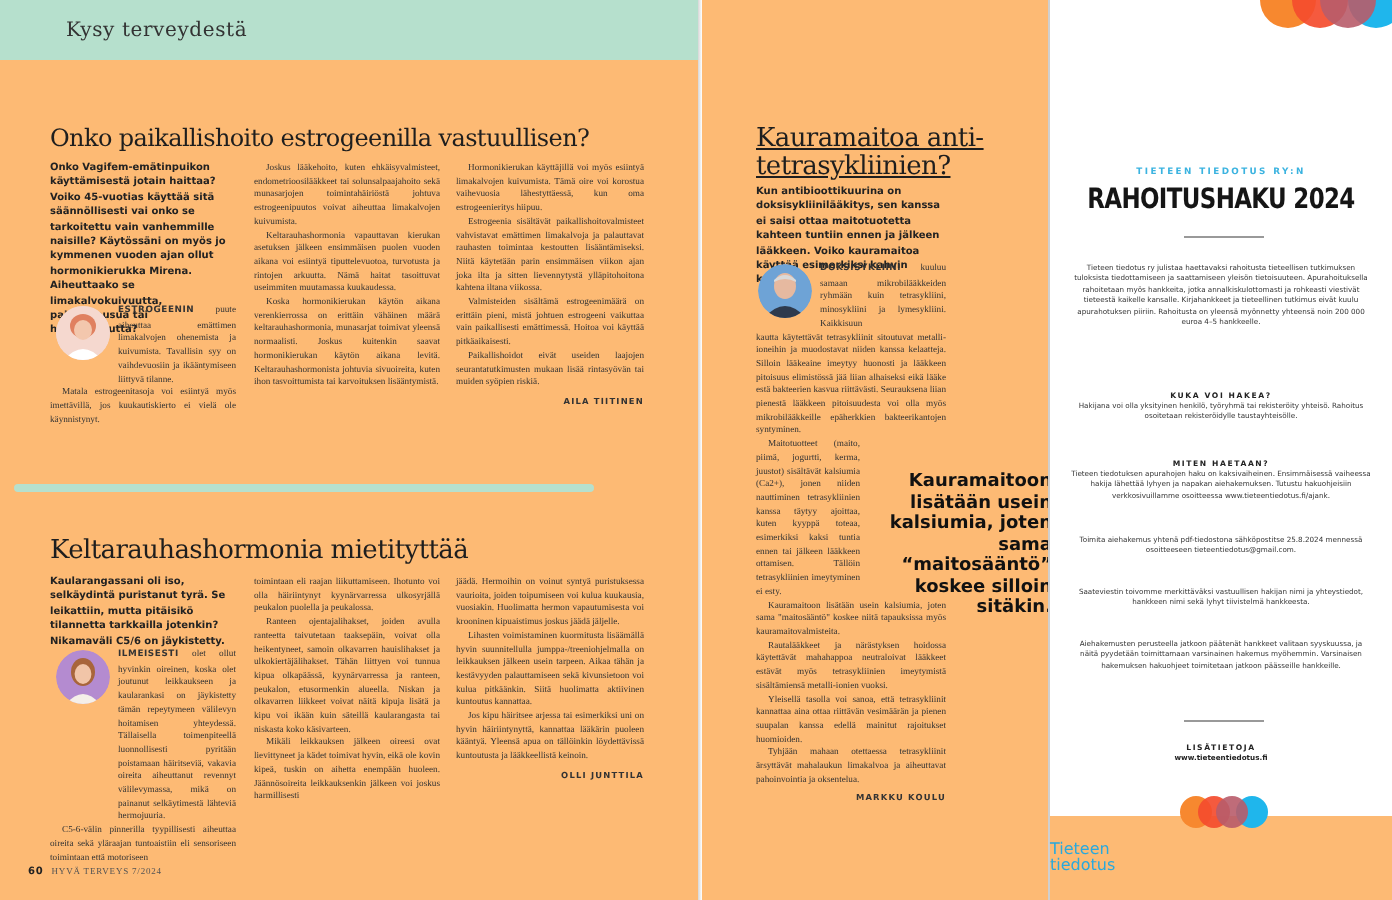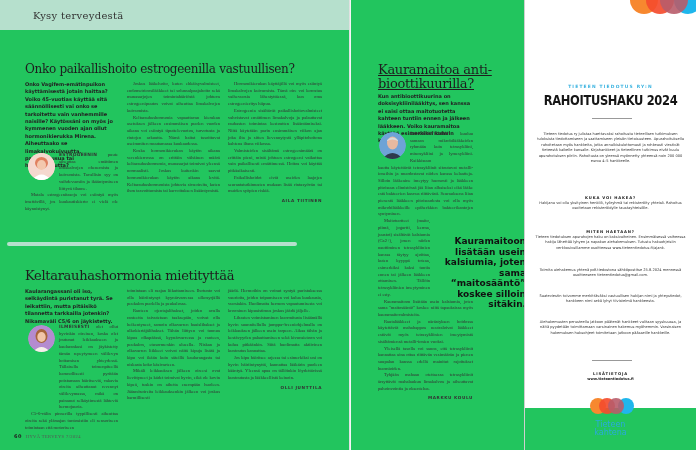--- a/index.html
+++ b/index.html
@@ -1,17 +1,17 @@
 <!DOCTYPE html>
 <html><head>
 <meta charset="utf-8">
 <style>
 *{box-sizing:border-box;margin:0;padding:0}
 body{width:696px;height:450px;overflow:hidden;background:#e9e9e9;font-family:"Liberation Serif",serif;color:#222}
-.spread{position:relative;width:696px;height:450px;background:#22c55e}
+.spread{position:relative;width:696px;height:450px;background:#fdba74}
 .band{position:absolute;left:0;top:0;width:350px;height:30px;background:#b6e0cd}
 .section-title{position:absolute;left:33px;top:10px;font-family:"DejaVu Serif",serif;font-size:10px;letter-spacing:0.3px;color:#333}
 .gutter{position:absolute;left:349px;top:0;width:2px;height:450px;background:linear-gradient(to right,#d6d6d6,#fff)}
 .divider-v{position:absolute;left:524px;top:0;width:1px;height:450px;background:#cfcfcf}
 .h1{position:absolute;font-family:"DejaVu Serif",serif;font-weight:normal;color:#1e1e1e;letter-spacing:-0.3px}
 .lede{position:absolute;font-family:"DejaVu Sans",sans-serif;font-weight:bold;font-size:5px;line-height:7.4px;color:#222}
 .body{position:absolute;font-size:4.6px;line-height:6.7px;color:#333;text-align:justify;hyphens:auto}
 .body p{text-indent:6px}
 .body p.noind{text-indent:0}
 .cap{font-family:"DejaVu Sans",sans-serif;font-weight:bold;font-size:4.4px;letter-spacing:0.3px}
@@ -23,21 +23,21 @@
 .footer b{font-family:"DejaVu Sans",sans-serif;font-size:5px;margin-right:4px;color:#222}
 
 .ad{position:absolute;left:525px;top:0;width:171px;height:408px;background:#fff}
 .ad-logo-top{position:absolute;left:105px;top:-16px;width:70px;height:40px}
 .ad-org{position:absolute;left:0;width:171px;top:84px;text-align:center;font-family:"DejaVu Sans",sans-serif;font-weight:bold;font-size:4.4px;letter-spacing:1.2px;color:#3bb3e0}
 .ad-title{position:absolute;left:0;width:171px;top:92px;text-align:center;font-family:"DejaVu Sans",sans-serif;font-weight:bold;font-size:14px;letter-spacing:-0.4px;color:#151515;transform:scaleX(0.82)}
 .ad-rule{position:absolute;left:67px;width:40px;height:1px;background:#999}
 .ad-text{position:absolute;left:10px;width:151px;text-align:center;font-family:"DejaVu Sans",sans-serif;font-size:3.6px;line-height:5.4px;color:#333}
 .ad-head{position:absolute;left:0;width:171px;text-align:center;font-family:"DejaVu Sans",sans-serif;font-weight:bold;font-size:3.8px;letter-spacing:0.8px;color:#222}
 .ad-logo{position:absolute;left:62px;top:395px;width:50px;height:50px}
-.ad-logo-word{position:absolute;left:0;width:171px;top:421px;text-align:center;font-family:"DejaVu Sans",sans-serif;font-size:8px;line-height:8px;color:#2aa9dd}
+.ad-logo-word{position:absolute;left:0;width:171px;top:421px;font-family:"DejaVu Sans",sans-serif;font-size:8px;line-height:8px;color:#2aa9dd}
 </style>
 </head>
 <body>
 
 <div class="spread">
 
   <div class="band"></div>
   <div class="section-title">Kysy terveydestä</div>
 
   <div class="h1" style="left:25px;top:62px;font-size:12px;">Onko paikallishoito estrogeenilla vastuullisen?</div>
@@ -98,21 +98,21 @@
   </div>
 
   <div class="footer">
     <b>60</b><span>HYVÄ TERVEYS 7/2024</span>
   </div>
 
   <div class="gutter"></div>
 
   <div class="h1" style="left:378px;top:63px;font-size:13px;line-height:14px;text-decoration:underline;">
     <div>Kauramaitoa anti-</div>
-    <div>bioottikuurilla?</div>
+    <div>tetrasykliinien?</div>
   </div>
   <div class="lede" style="left:378px;top:93px;width:96px;">Kun antibioottikuurina on doksisykliinilääkitys, sen kanssa ei saisi ottaa maitotuotetta kahteen tuntiin ennen ja jälkeen lääkkeen. Voiko kauramaitoa käyttää esimerkiksi kahvin kanssa?</div>
 
   <div class="avatar" style="left:379px;top:132px;">
     <svg width="27" height="27" viewBox="0 0 27 27">
       <circle cx="13.5" cy="13.5" r="13.5" fill="#6ea3d6"></circle>
       <ellipse cx="13.5" cy="11" rx="5.5" ry="6.5" fill="#e6b9a0"></ellipse>
       <path d="M8 8 Q13.5 3 19 8 L19 9 Q13.5 6 8 9Z" fill="#d9d9d9"></path>
       <path d="M3 27 Q13.5 15 24 27Z" fill="#2e3a4d"></path>
     </svg>
@@ -153,16 +153,16 @@
     <div class="ad-head" style="top:371px">LISÄTIETOJA</div>
     <div class="ad-text" style="top:377px;color:#222;font-weight:bold">www.tieteentiedotus.fi</div>
     <svg class="ad-logo" viewBox="0 0 50 50">
       <circle cx="11" cy="11" r="8" fill="#f7882f"></circle>
       <circle cx="39" cy="11" r="8" fill="#1fb6ec"></circle>
       <circle cx="20" cy="11" r="8" fill="#f44c2e" opacity="0.92"></circle>
       <circle cx="29" cy="11" r="8" fill="#b85c6a" opacity="0.9"></circle>
     </svg>
     <div class="ad-logo-word">
       <div>Tieteen</div>
-      <div>kahtena</div>
+      <div>tiedotus</div>
     </div>
   </div>
 </div>
 
 </body></html>

